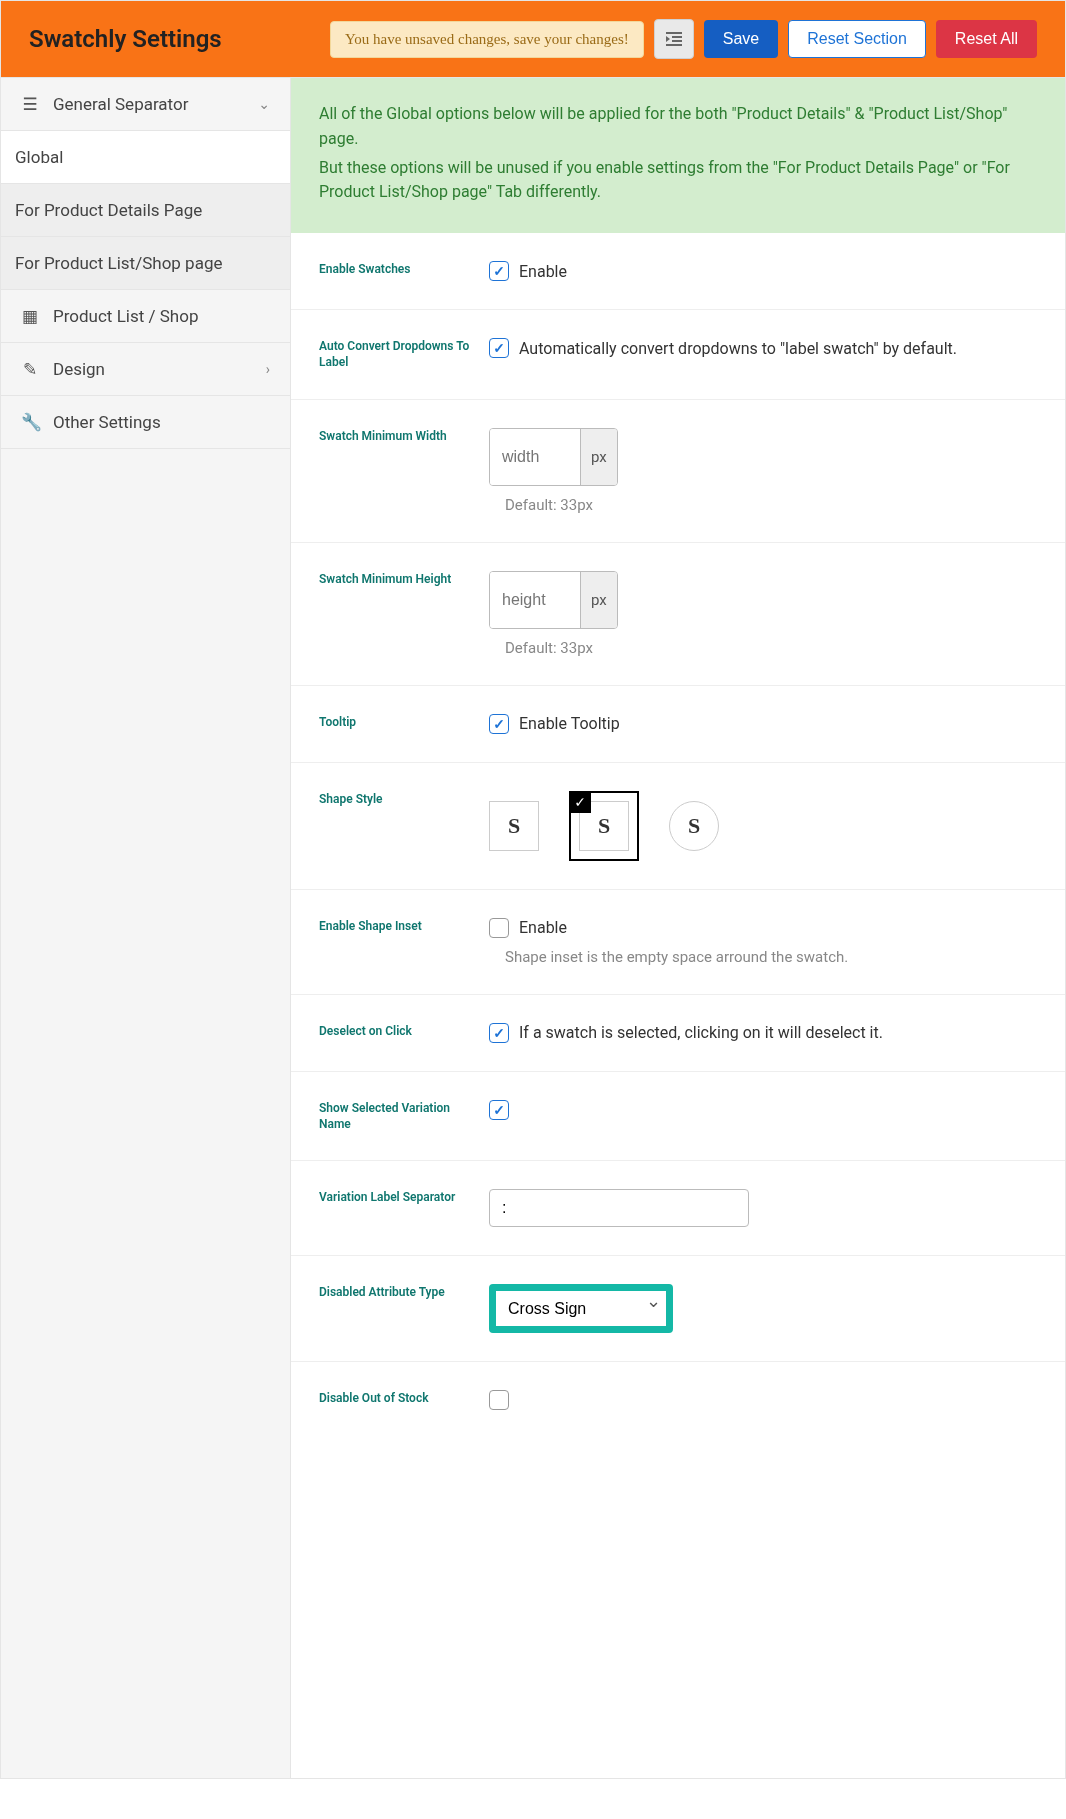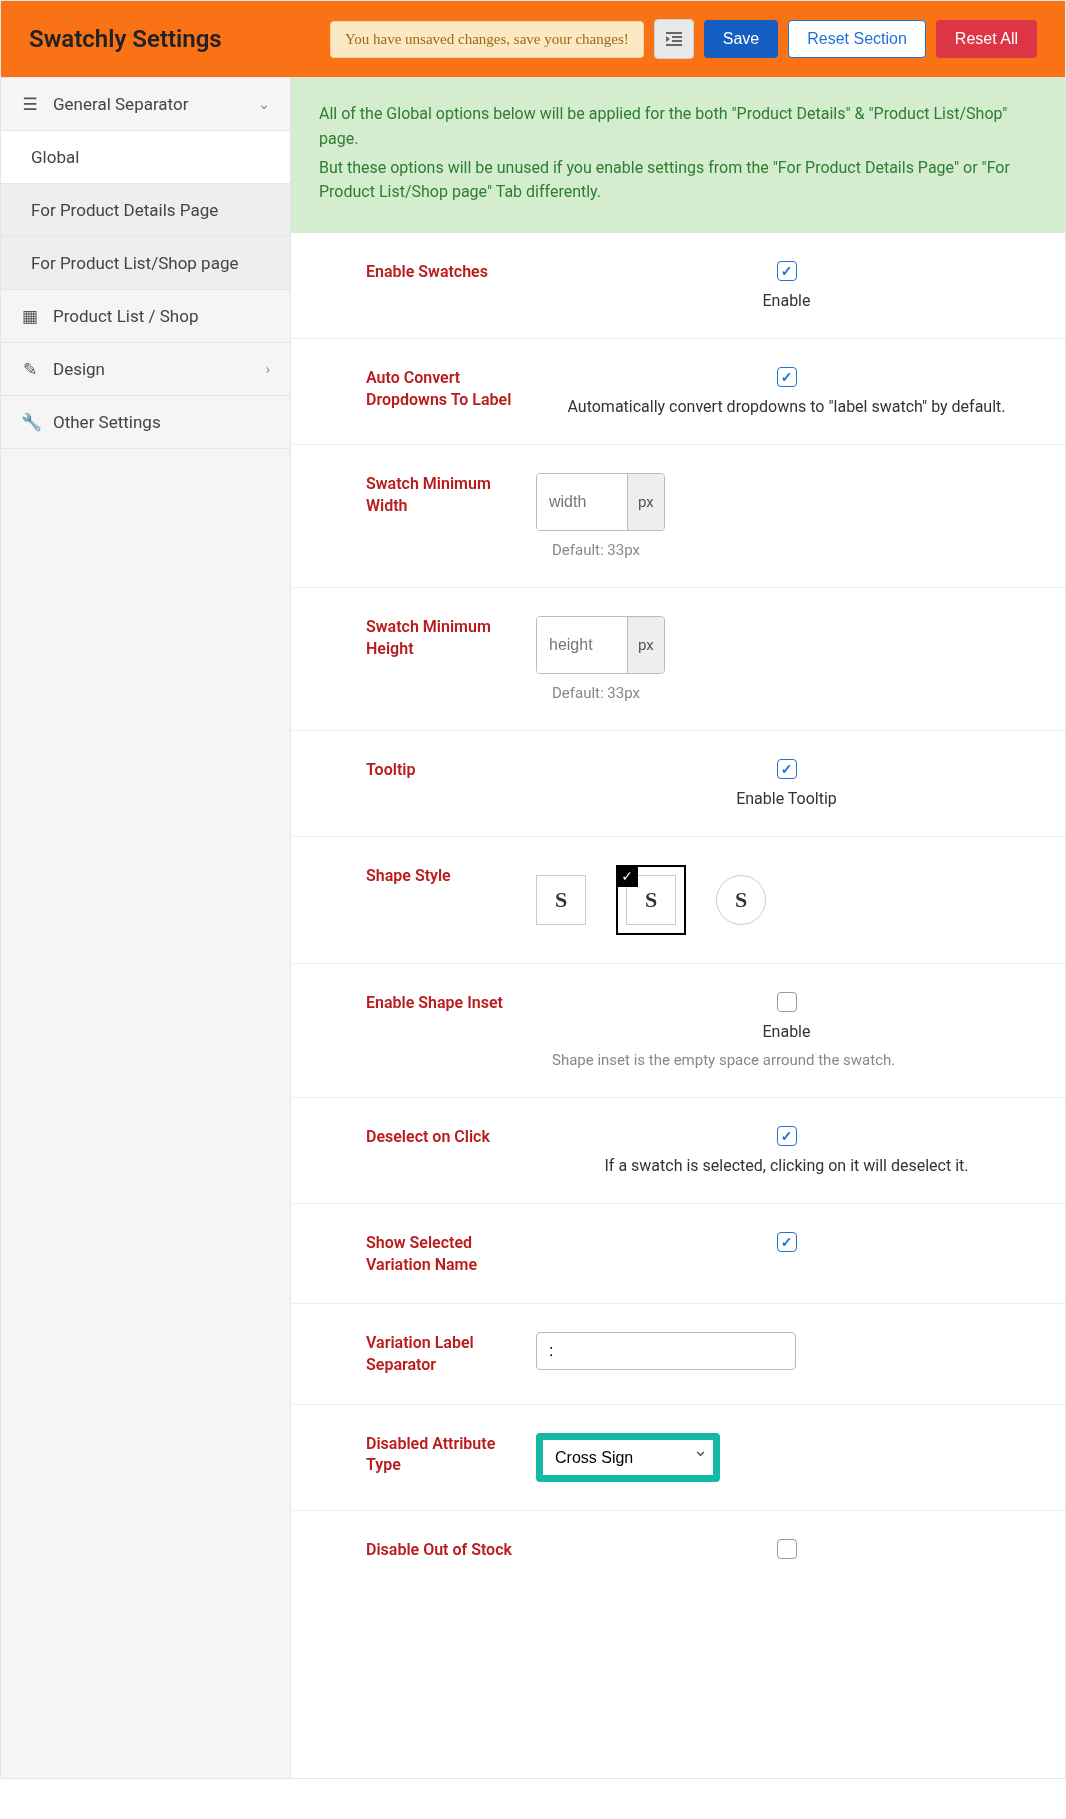--- a/index.html
+++ b/index.html
@@ -15,34 +15,34 @@
 .btn-icon { background: #e9e9e9; color:#555; border:1px solid #d0d0d0; width:40px; height:40px; display:flex;align-items:center;justify-content:center; border-radius:4px; }
 .btn-primary { background: #155ec2; color: #fff; }
 .btn-outline { background: #fff; color: #1e73d6; border: 1px solid #1e73d6; }
 .btn-danger { background: #dc3545; color: #fff; }
 
 
 .body-wrap { display: flex; }
 .sidebar { width: 290px; background: #f5f5f5; border-right: 1px solid #e5e5e5; min-height: 1700px;}
 .nav-item { display: flex; align-items: center; gap: 12px; padding: 16px 20px; font-size: 17px; color: #444; border-bottom: 1px solid #e5e5e5; cursor: pointer; justify-content: space-between; }
 .nav-item .nav-left { display:flex; align-items:center; gap:14px; }
-.nav-item.sub { padding-left: 30px; background:#eee; }
+.nav-item.sub { padding-left: 14px; background:#eee; }
 .nav-item.active { background: #fff; font-weight:400; }
 .nav-icon { width:18px; display:inline-block; text-align:center; color:#555; }
 .chevron { color:#888; font-size:14px; }
 
 .content { flex: 1; }
 .info-banner { background: #d3edce; color: #2e7d32; padding: 24px 28px; font-size: 16px; line-height: 1.55; }
 .info-banner p { margin-bottom: 4px; }
 
 .setting-row { display: flex; padding: 28px; border-bottom: 1px solid #eee; }
-.setting-label { width: 170px; font-weight: 600; font-size: 16px; color:#b91c1c; padding-right:10px; line-height:1.35;margin-left:47px; }
+.setting-label { width: 170px; font-weight: 600; font-size: 12px; color:#0f766e; padding-right:10px; line-height:1.35; }
 .setting-control { flex: 1; }
 
-.check-wrap { display:flex; align-items:center; gap:10px;flex-direction:column; }
+.check-wrap { display:flex; align-items:center; gap:10px; }
 .checkbox { width: 20px; height: 20px; border: 1.5px solid #1e73d6; border-radius: 4px; display: inline-flex; align-items:center; justify-content:center; background:#fff; }
 .checkbox.checked::after { content: "✓"; color:#1e73d6; font-size:14px; font-weight:bold; }
 .checkbox.unchecked { border-color:#999; }
 
 .help-text { color:#888; font-size:15px; margin-top:10px;margin-left:16px; }
 
 .input-group { display:inline-flex; border:1px solid #bbb; border-radius:4px; overflow:hidden; }
 .input-group input { border:none; padding:8px 12px; font-size:16px; width:90px; outline:none; }
 .input-group .unit { background:#eee; padding:19px 10px; border-left:1px solid #bbb; color:#555; font-size:15px; }
 

